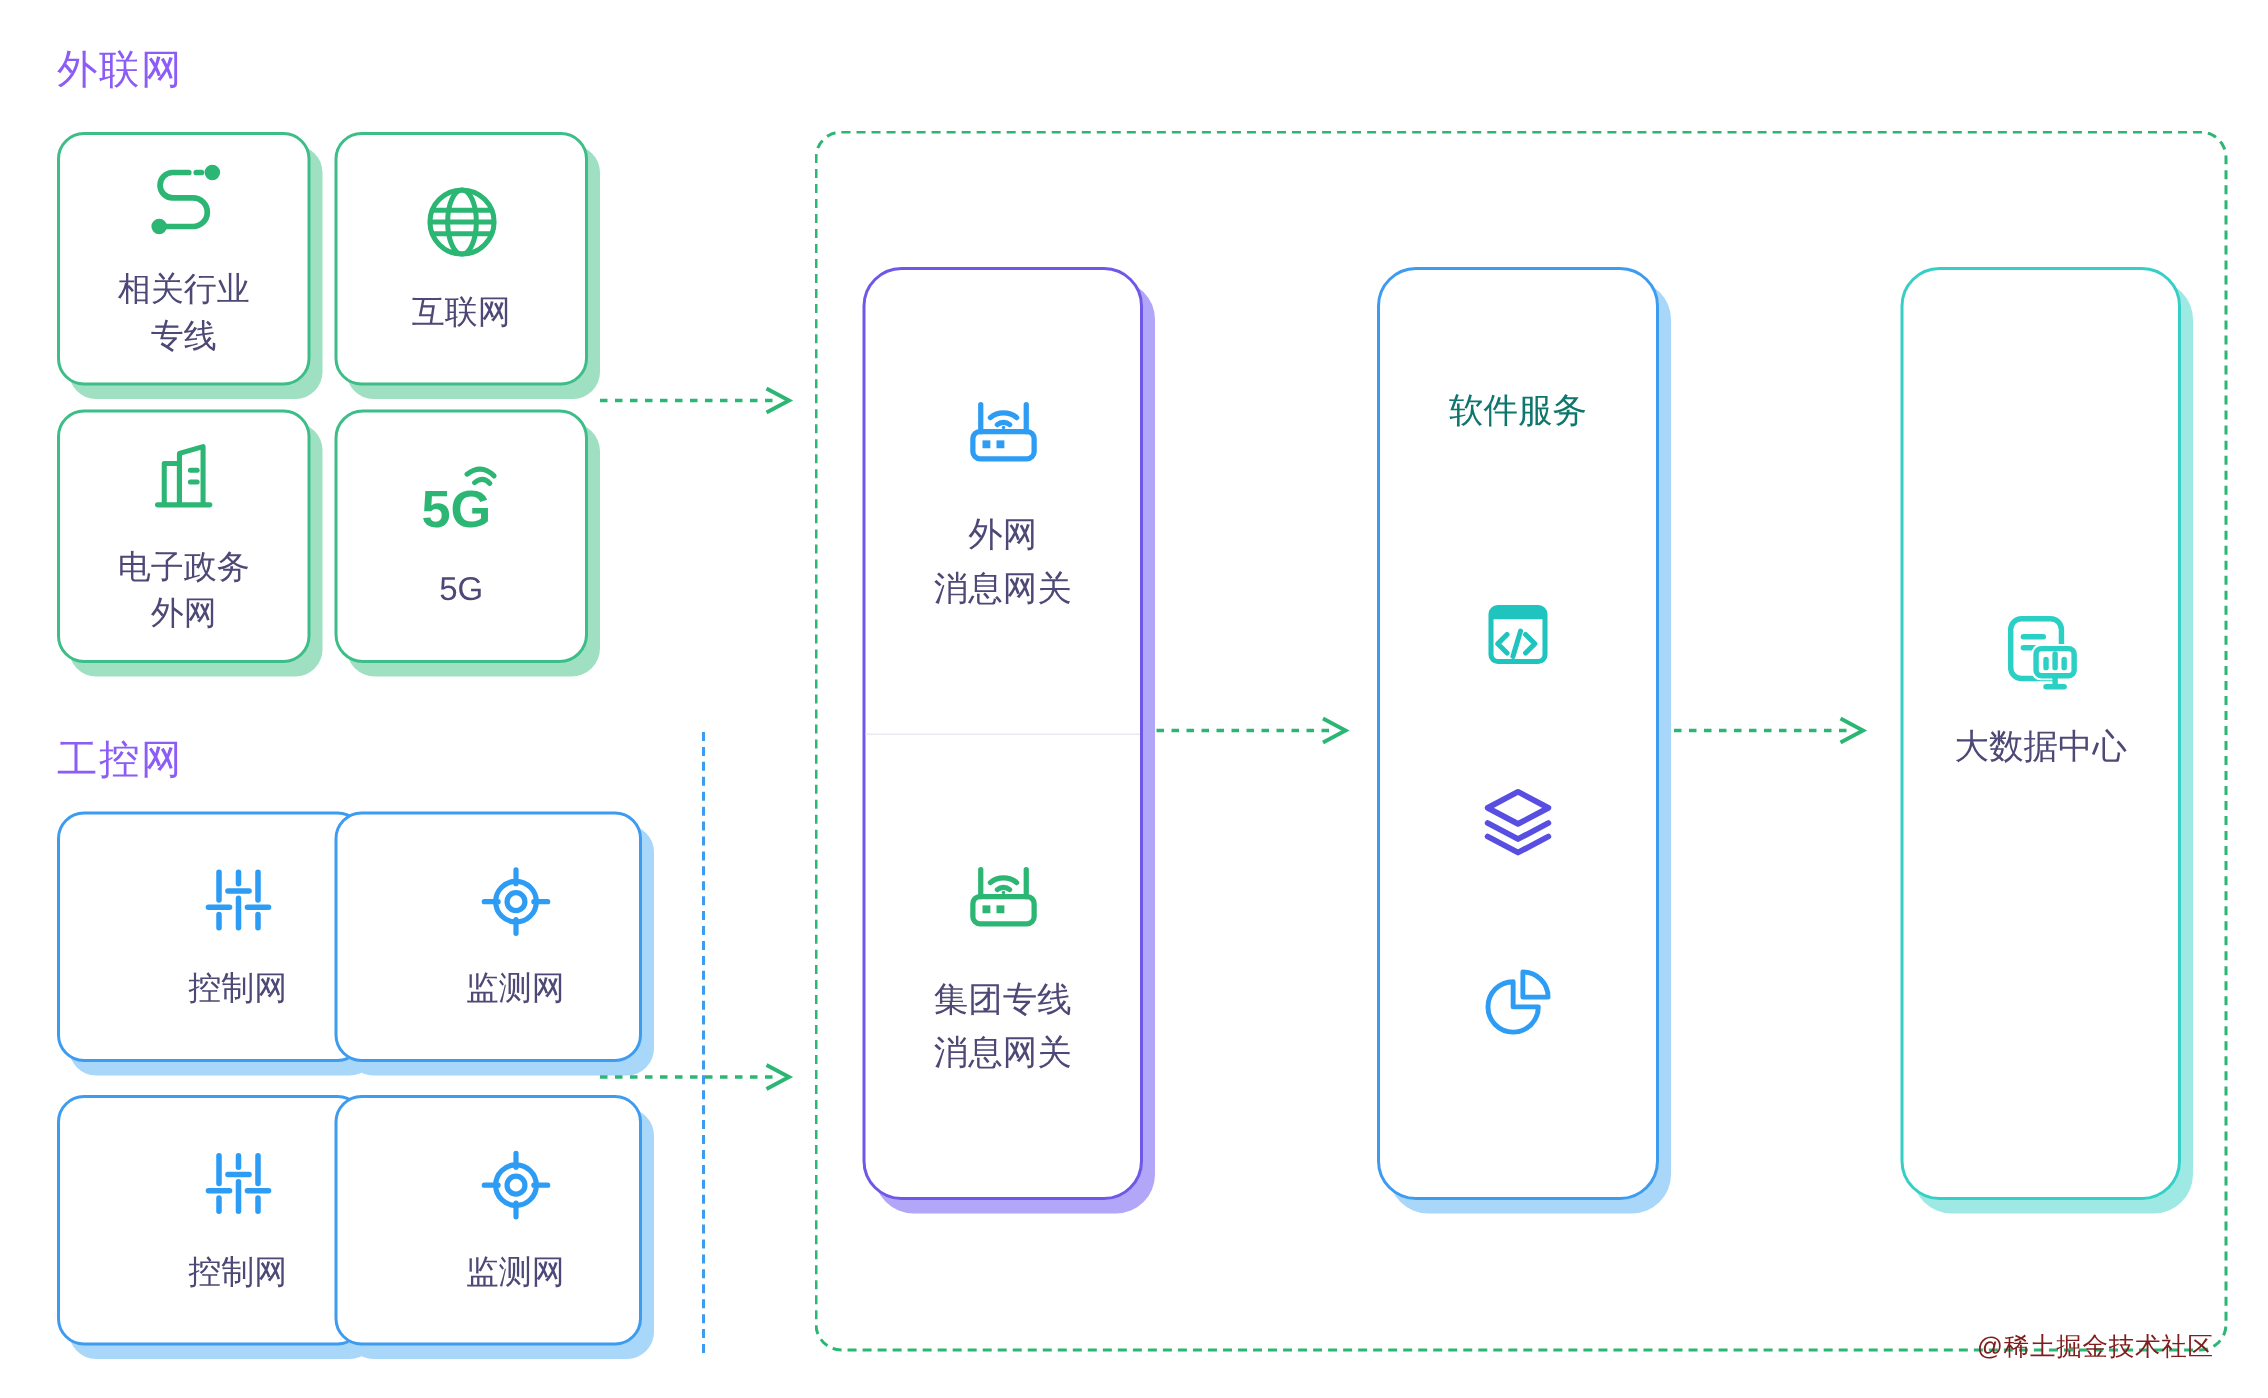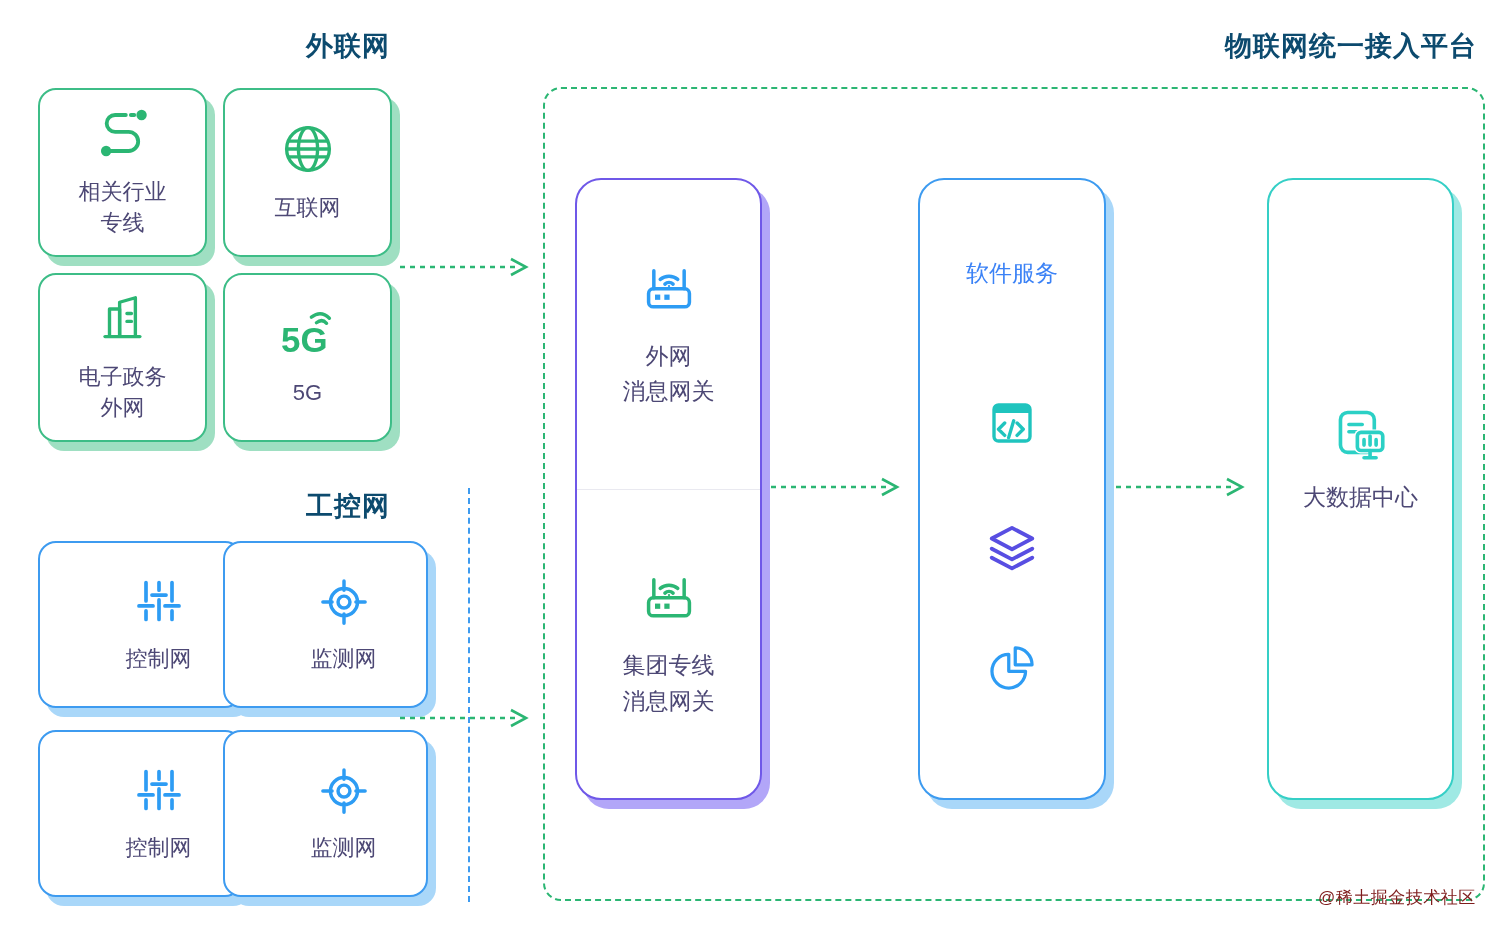--- a/index.html
+++ b/index.html
@@ -1,22 +1,22 @@
 <!DOCTYPE html>
 <html><head>
 <meta charset="utf-8">
 <style>
   html,body{margin:0;padding:0;background:#ffffff;}
   .canvas{
     position:relative;width:1512px;height:932px;background:#fff;overflow:hidden;
     font-family:"Liberation Sans","DejaVu Sans",sans-serif;
   }
   .heading{
-    position:absolute;font-size:27px;font-weight:700;color:#0c4a6e;
-    text-align:right;letter-spacing:1px;
+    position:absolute;font-size:27px;font-weight:400;color:#8b5cf6;
+    text-align:left;letter-spacing:1px;
   }
   .h-extranet{left:38px;top:28px;width:352px;}
   .h-industrial{left:38px;top:488px;width:352px;}
   .h-platform{left:543px;top:28px;width:934px;}
 
   .box{
     position:absolute;width:165px;height:165px;background:#fff;border-radius:18px;
     display:flex;flex-direction:column;align-items:center;justify-content:center;gap:13px;
   }
   .box.green{border:2.5px solid #3dbd87;box-shadow:8px 9px 0 #9fdfc2;}
@@ -42,40 +42,39 @@
   .panel{position:absolute;top:178px;width:183px;height:618px;background:#fff;border-radius:26px;}
   .panel.purple{left:575px;border:2.5px solid #6f58e8;box-shadow:8px 9px 0 #b2a6f8;display:flex;flex-direction:column;}
   .panel.pblue{left:918px;width:184px;border:2.5px solid #3d9bf0;box-shadow:8px 9px 0 #a9d7f9;}
   .panel.teal{left:1267px;border:2.5px solid #35cfc6;box-shadow:8px 9px 0 #9fe9e4;}
 
   .gw-section{flex:1;display:flex;flex-direction:column;align-items:center;justify-content:center;gap:20px;}
   .gw-section.first{border-bottom:1px solid #e9e9f0;}
   .panel-label{font-size:23px;line-height:1.55;}
 
   .abs-center{position:absolute;left:0;right:0;display:flex;justify-content:center;}
-  .sw-title{top:78px;font-size:23px;font-weight:500;color:#3b82f6;text-align:center;}
+  .sw-title{top:78px;font-size:23px;font-weight:500;color:#0f766e;text-align:center;}
   .sw-icon1{top:216px;} .sw-icon2{top:340px;} .sw-icon3{top:462px;}
   .bd-icon{top:224px;} .bd-label{top:302px;font-size:23px;font-weight:500;color:#4d4875;}
 
   .arrow{position:absolute;width:140px;height:24px;}
   .a1{left:397px;top:255px;} .a2{left:397px;top:706px;}
   .a3{left:768px;top:475px;} .a4{left:1113px;top:475px;}
 
   .watermark{
     position:absolute;left:1318px;top:886px;font-size:17px;color:#7f1d1d;
     background:transparent;letter-spacing:0.5px;
   }
 </style>
 </head>
 <body>
 
 <div class="canvas">
 
   <div class="heading h-extranet">外联网</div>
-  <div class="heading h-platform">物联网统一接入平台</div>
   <div class="heading h-industrial">工控网</div>
 
   <div class="box green" id="b1">
     <span>
       <svg width="54" height="54" viewBox="0 0 48 48" fill="none" stroke="#2bb673" stroke-width="3.4" stroke-linecap="round">
         <circle cx="9" cy="40" r="4.6" fill="#2bb673" stroke="none"></circle>
         <path d="M13.5 40 H29 A8.5 8.5 0 0 0 29 23 H17 A7.5 7.5 0 0 1 17 8 H26.5"></path>
         <path d="M31 8 H34"></path>
         <circle cx="40.5" cy="8" r="4.6" fill="#2bb673" stroke="none"></circle>
       </svg>

